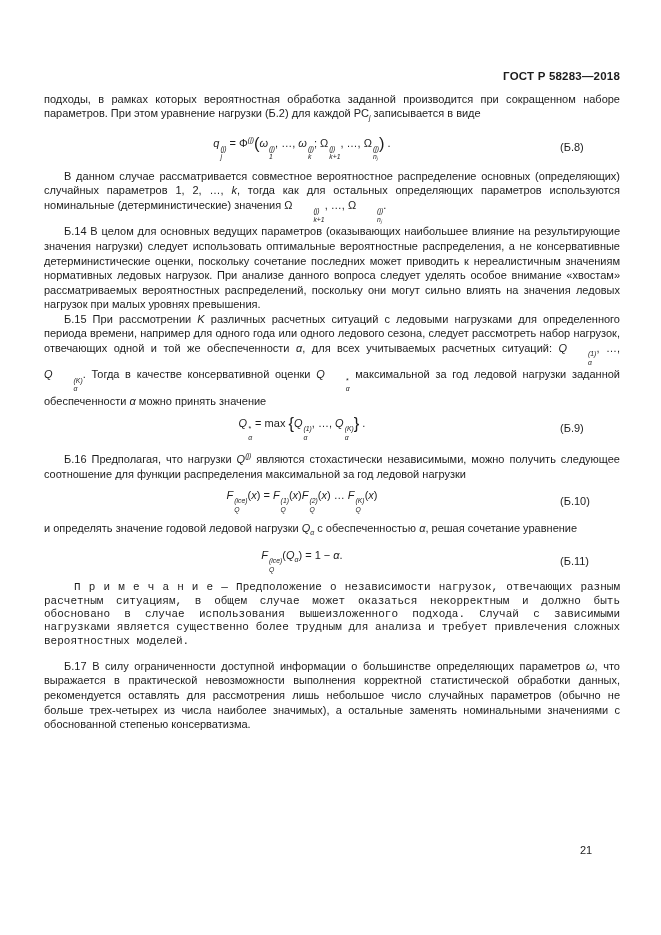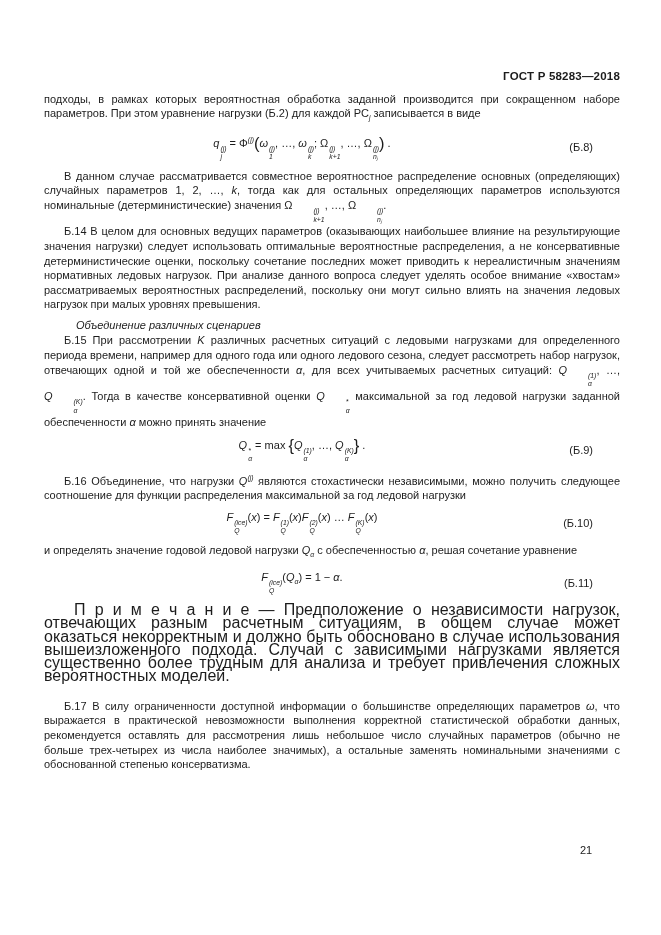--- a/index.html
+++ b/index.html
@@ -36,34 +36,35 @@
   }
   .para.no-indent { text-indent: 0; }
   .para.first { margin-top: 8px; }
   .section-heading {
     font-style: italic;
     text-indent: 32px;
     margin-top: 6px;
     margin-bottom: 1px;
   }
   .note {
-    font-size: 16px;
+    font-size: 11px;
     line-height: 13.3px;
     text-align: justify;
     text-indent: 30px;
     margin-top: 7px;
+    font-family: Liberation Mono, monospace;
   }
   .para.b17 { margin-top: 1px; }
   .formula {
     display: flex;
     align-items: center;
     margin: 7px 0;
   }
   .formula .fbody { flex: 1; text-align: center; }
-  .formula .fnum { text-align: right; padding-right: 27px; min-width: 33px; white-space: nowrap; }
+  .formula .fnum { padding-right: 27px; min-width: 33px; white-space: nowrap; }
   
   .mt { font-style: normal; }
   .mt.big { font-size: 1.5em; line-height: 1; vertical-align: -0.13em; }
   .mv { white-space: nowrap; }
   .mv .mb { font-style: italic; }
   .mv.up .mb { font-style: normal; }
   .mv sup, .mv sub { font-style: italic; font-size: 0.62em; }
   .stk {
     display: inline-flex;
     flex-direction: column;
@@ -114,21 +115,20 @@
     <p class="para"><span class="mt">В данном случае рассматривается совместное вероятностное распределение основных (определяющих) случайных параметров 1, 2, …, </span><span class="mv"><span class="mb">k</span></span><span class="mt">, тогда как для остальных определяющих параметров используются номинальные (детерминистические) значения </span><span class="mv up"><span class="mb">Ω</span><span class="stk">
             <span>(j)</span>
             <span>k+1</span>
           </span></span><span class="mt">, …, </span><span class="mv up"><span class="mb">Ω</span><span class="stk">
             <span>(j)</span>
             <span>nⱼ</span>
           </span></span><span class="mt">.</span></p>
 
     <p class="para"><span class="mt">Б.14 В целом для основных ведущих параметров (оказывающих наибольшее влияние на результирующие значения нагрузки) следует использовать оптимальные вероятностные распределения, а не консервативные детерминистические оценки, поскольку сочетание последних может приводить к нереалистичным значениям нормативных ледовых нагрузок. При анализе данного вопроса следует уделять особое внимание «хвостам» рассматриваемых вероятностных распределений, поскольку они могут сильно влиять на значения ледовых нагрузок при малых уровнях превышения.</span></p>
 
-    <p class="section-heading">Объединение различных сценариев</p>
 
     <p class="para"><span class="mt">Б.15 При рассмотрении </span><span class="mv"><span class="mb">K</span></span><span class="mt"> различных расчетных ситуаций с ледовыми нагрузками для определенного периода времени, например для одного года или одного ледового сезона, следует рассмотреть набор нагрузок, отвечающих одной и той же обеспеченности </span><span class="mv"><span class="mb">α</span></span><span class="mt">, для всех учитываемых расчетных ситуаций: </span><span class="mv"><span class="mb">Q</span><span class="stk">
             <span>(1)</span>
             <span>α</span>
           </span></span><span class="mt">, …, </span><span class="mv"><span class="mb">Q</span><span class="stk">
             <span>(K)</span>
             <span>α</span>
           </span></span><span class="mt">. Тогда в качестве консервативной оценки </span><span class="mv"><span class="mb">Q</span><span class="stk">
             <span>*</span>
             <span>α</span>
@@ -141,21 +141,21 @@
             </span></span><span class="mt"> = max </span><span class="mt big">{</span><span class="mv"><span class="mb">Q</span><span class="stk">
               <span>(1)</span>
               <span>α</span>
             </span></span><span class="mt">, …, </span><span class="mv"><span class="mb">Q</span><span class="stk">
               <span>(K)</span>
               <span>α</span>
             </span></span><span class="mt big">}</span><span class="mt"> .</span></span>
       <span class="fnum">(Б.9)</span>
     </div>
 
-    <p class="para"><span class="mt">Б.16 Объединение, что нагрузки </span><span class="mv"><span class="mb">Q</span><sup>(j)</sup></span><span class="mt"> являются стохастически независимыми, можно получить следующее соотношение для функции распределения максимальной за год ледовой нагрузки</span></p>
+    <p class="para"><span class="mt">Б.16 Предполагая, что нагрузки </span><span class="mv"><span class="mb">Q</span><sup>(j)</sup></span><span class="mt"> являются стохастически независимыми, можно получить следующее соотношение для функции распределения максимальной за год ледовой нагрузки</span></p>
 
     <div class="formula">
       <span class="fbody"><span class="mv"><span class="mb">F</span><span class="stk">
               <span>(ice)</span>
               <span>Q</span>
             </span></span><span class="mt">(</span><span class="mv"><span class="mb">x</span></span><span class="mt">) = </span><span class="mv"><span class="mb">F</span><span class="stk">
               <span>(1)</span>
               <span>Q</span>
             </span></span><span class="mt">(</span><span class="mv"><span class="mb">x</span></span><span class="mt">)</span><span class="mv"><span class="mb">F</span><span class="stk">
               <span>(2)</span>

